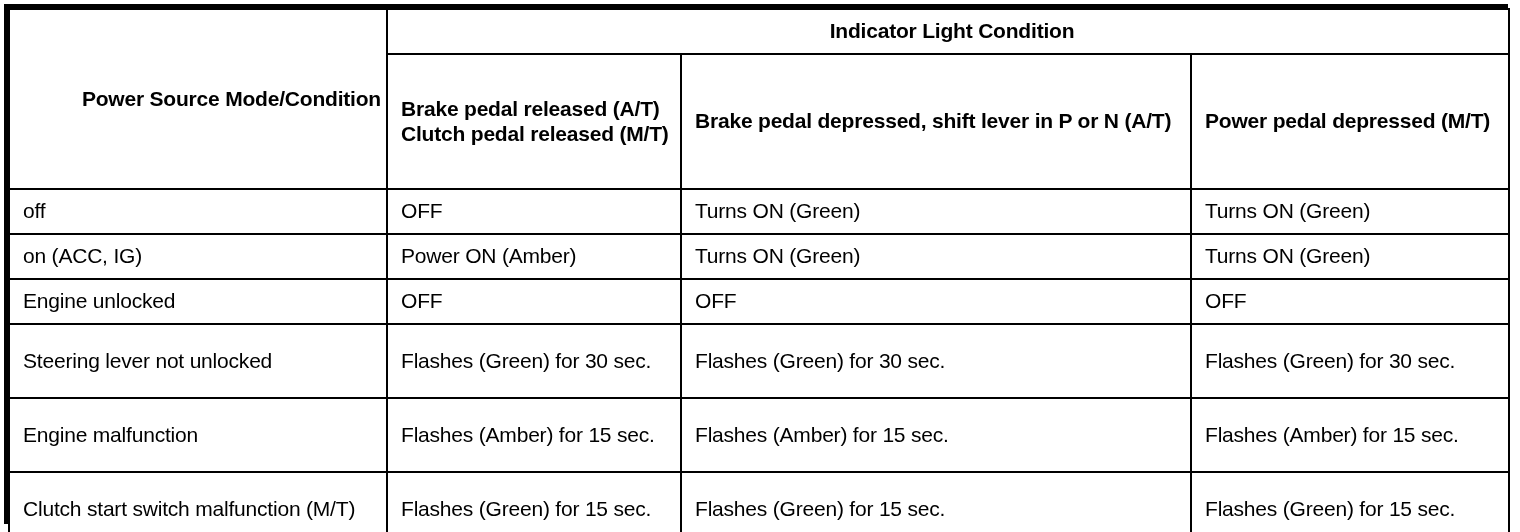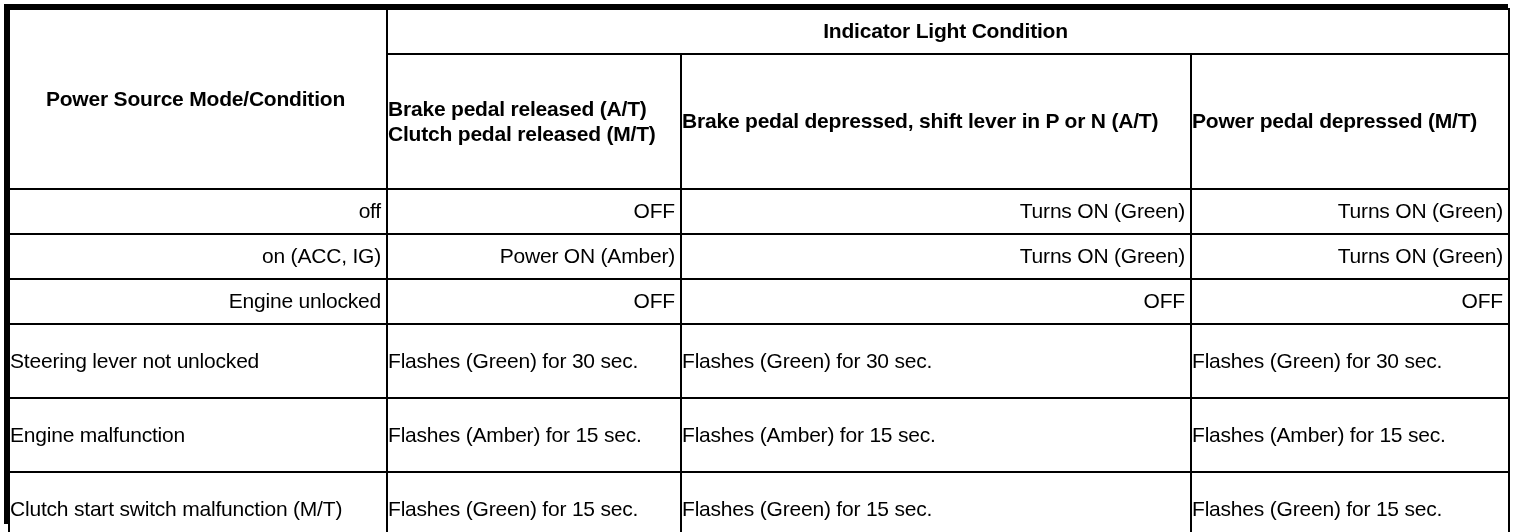--- a/index.html
+++ b/index.html
@@ -30,21 +30,21 @@
   table.spec-table {
     width: 100%;
     height: 100%;
     border-collapse: collapse;
     table-layout: fixed;
     background: #ffffff;
   }
 
   table.spec-table td {
     border: 2px solid #000000;
-    padding: 0px 5px 0px 0;
+    padding: 0px 5px 0px 13px;
     vertical-align: middle;
     font-size: 21px;
     line-height: 1.17;
     letter-spacing: -0.2px;
     color: #000000;
     background: #ffffff;
     overflow: hidden;
   }
 
   
@@ -65,29 +65,29 @@
     vertical-align: middle;
     height: 43px;
   }
   td.hdr-sub {
     vertical-align: top;
     padding-top: 6px;
     height: 133px;
   }
   td.hdr-rowspan {
     vertical-align: middle;
-    text-align: center;
+    text-align: right;
   }
 
   
   td.body-cell {
     font-weight: normal;
     vertical-align: middle;
   }
-  tr.r-short td { height: 43px; text-align: right; }
+  tr.r-short td { height: 43px; }
   tr.r-tall  td { height: 72px; }
 
   .nowrap-line { white-space: pre-line; }
 </style>
 </head>
 <body>
 
 <div class="table-wrap">
   <table class="spec-table">
     <colgroup>

